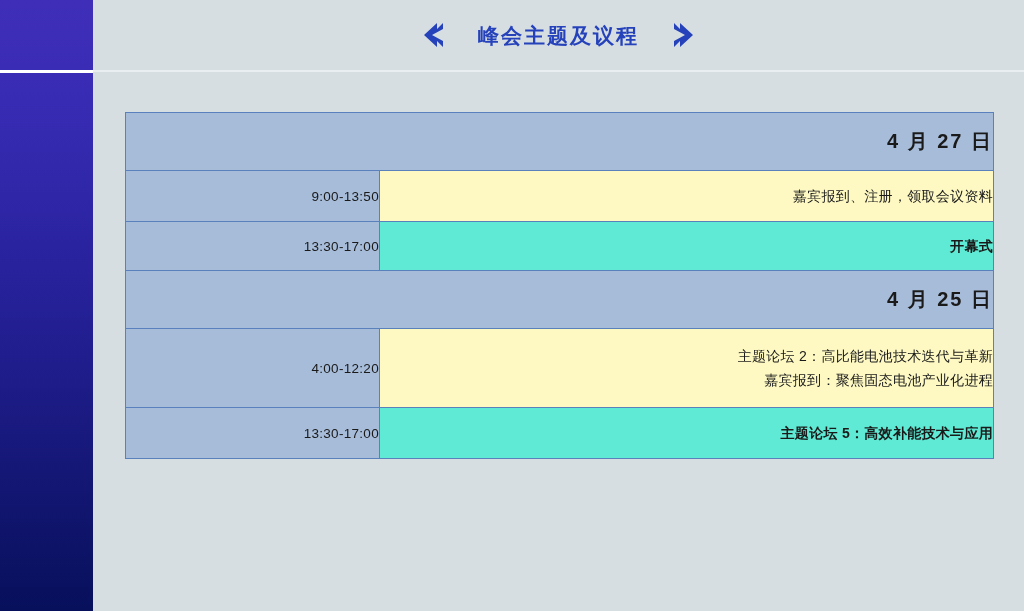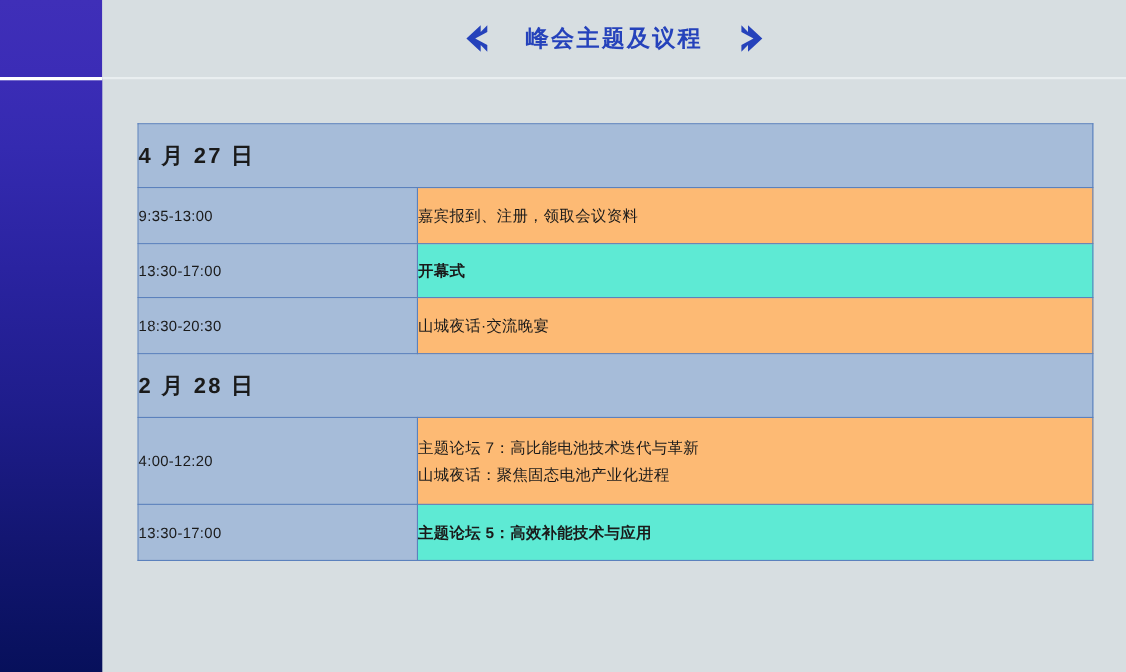--- a/index.html
+++ b/index.html
@@ -86,21 +86,21 @@
     position: absolute;
     left: 125px;
     top: 112px;
     width: 868px;
     border-collapse: collapse;
     table-layout: fixed;
   }
   #agenda-table td {
     border: 1px solid #5b81bd;
     padding: 0;
-    text-align: left;
+    text-align: right;
     vertical-align: middle;
     color: #1a1a1a;
   }
   .col-time { width: 254px; }
   .col-item { width: 614px; }
 
   .day-header td {
     background: #a6bcd9;
     height: 57px;
     font-size: 20px;
@@ -115,21 +115,21 @@
     font-weight: normal;
     color: #141414;
     letter-spacing: .3px;
   }
   .cell-item {
     font-size: 14px;
     color: #141414;
     letter-spacing: .3px;
     line-height: 1.75;
   }
-  .cell-item.light { background: #fdba74; }
+  .cell-item.light { background: #fef9c3; }
   .cell-item.dark  { background: #5eead4; }
   .cell-item.bold  { font-weight: bold; }
 
   .row-h48 td { height: 48px; }
   .row-h50 td { height: 50px; }
   .row-h78 td { height: 78px; }
 
   .line { display: block; }
 </style>
 </head>
@@ -161,46 +161,40 @@
     <colgroup>
       <col class="col-time">
       <col class="col-item">
     </colgroup>
     <tbody>
 
       <tr class="day-header">
         <td colspan="2">4 月 27 日</td>
       </tr>
       <tr class="row-h50">
-        <td class="cell-time">9:35-13:00</td>
+        <td class="cell-time">9:00-13:50</td>
         <td class="cell-item light">
           <span class="line">嘉宾报到、注册，领取会议资料</span>
         </td>
       </tr>
       <tr class="row-h48">
         <td class="cell-time">13:30-17:00</td>
         <td class="cell-item dark bold">
           <span class="line">开幕式</span>
         </td>
       </tr>
-      <tr class="row-h50">
-        <td class="cell-time">18:30-20:30</td>
-        <td class="cell-item light">
-          <span class="line">山城夜话·交流晚宴</span>
-        </td>
-      </tr>
 
       <tr class="day-header">
-        <td colspan="2">2 月 28 日</td>
+        <td colspan="2">4 月 25 日</td>
       </tr>
       <tr class="row-h78">
         <td class="cell-time">4:00-12:20</td>
         <td class="cell-item light">
-          <span class="line">主题论坛 7：高比能电池技术迭代与革新</span>
-          <span class="line">山城夜话：聚焦固态电池产业化进程</span>
+          <span class="line">主题论坛 2：高比能电池技术迭代与革新</span>
+          <span class="line">嘉宾报到：聚焦固态电池产业化进程</span>
         </td>
       </tr>
       <tr class="row-h50">
         <td class="cell-time">13:30-17:00</td>
         <td class="cell-item dark bold">
           <span class="line">主题论坛 5：高效补能技术与应用</span>
         </td>
       </tr>
 
     </tbody>

